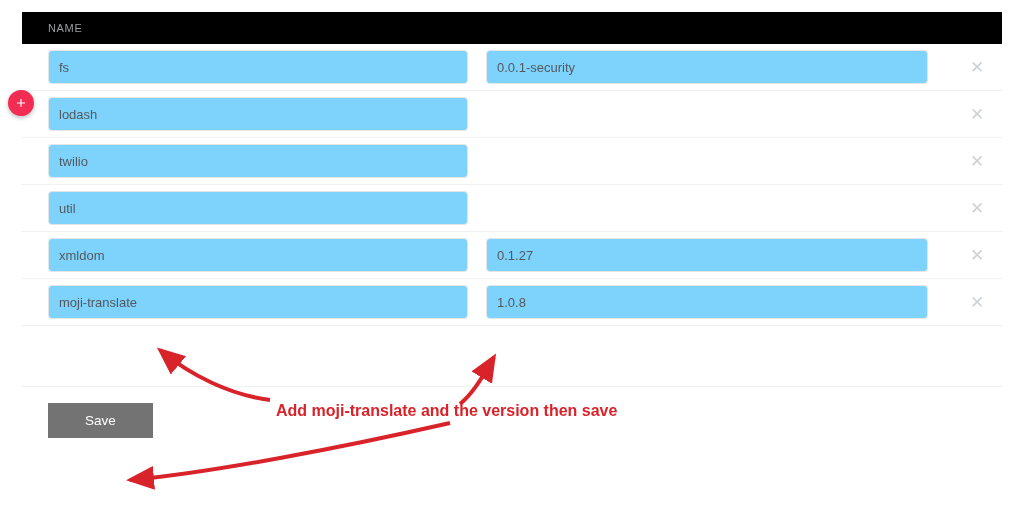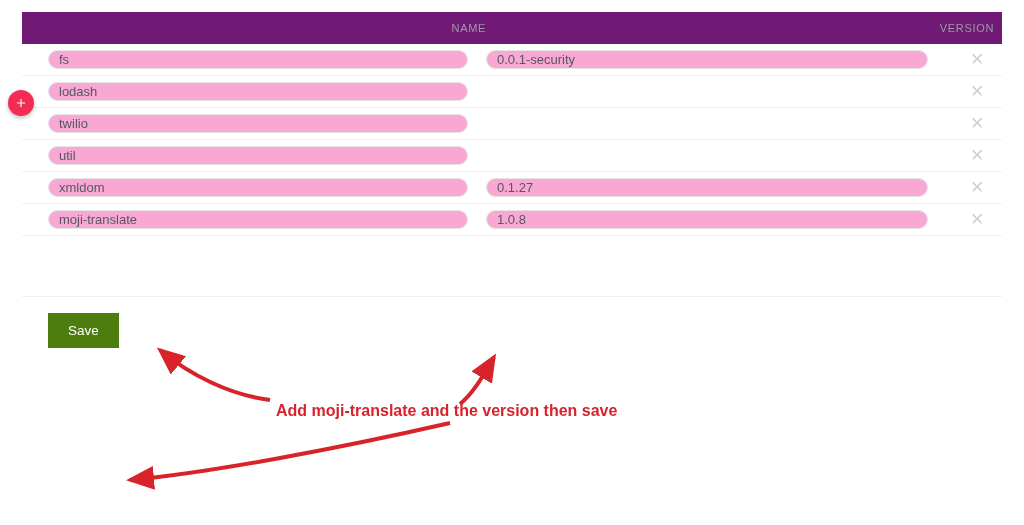--- a/index.html
+++ b/index.html
@@ -36,76 +36,75 @@
       border: none;
       cursor: pointer;
       display: flex;
       align-items: center;
       justify-content: center;
       z-index: 5;
     }
     .add-btn svg { width: 14px; height: 14px; fill: #fff; }
     .deps-table { width: 100%; }
     .thead {
-      background: #701a75;
+      background: #000000;
       display: flex;
       padding: 10px 8px 10px 26px;
       font-size: 11px;
       letter-spacing: 0.06em;
       color: #9a9da2;
       font-weight: 500;
-      text-align: right;
     }
     .col-name { flex: 0 0 438px; }
     .col-version { flex: 1; }
     .tbody { }
     .row {
       display: flex;
       align-items: center;
       padding: 6px 8px 6px 26px;
       border-bottom: 1px solid #f0f1f2;
     }
     .cell-name { flex: 0 0 438px; padding-right: 18px; }
     .cell-version { flex: 0 0 450px; padding-right: 8px; text-decoration: underline;}
     .cell-delete {
       flex: 1;
       display: flex;
       justify-content: flex-end;
       padding-right: 8px;
     }
     .txt {
       width: 100%;
-      height: 19px;
+      height: 34px;
       border: 1px solid #e3e5e7;
-      border-radius: 10px;
+      border-radius: 4px;
       padding: 0 10px;
       font-size: 13px;
       color: #55595e;
-      background: #f9a8d4;
+      background: #7dd3fc;
     }
     .del-btn {
       width: 18px; height: 18px;
       border: none; background: transparent;
       color: #cfd2d6;
       font-size: 17px;
       line-height: 1;
       cursor: pointer;
       padding: 0;
     }
     .save-wrap {
       padding: 16px 8px 16px 26px;
       border-top: 1px solid #f0f1f2;
       margin-top: 60px;
     }
     .save-btn {
-      background: #4d7c0f;
+      background: #737373;
       color: #fff;
       border: none;
       font-size: 13.5px;
-      padding: 10px 20px;
+      padding: 10px 37px;
       cursor: pointer;
     }
     
     .anno {
       position: absolute;
       color: #d8232a;
       font-weight: 700;
       pointer-events: none;
       font-size: 16px;
     }
@@ -126,21 +125,20 @@
 
   <button class="add-btn">
     <svg viewBox="0 0 24 24">
         <path d="M11 5h2v6h6v2h-6v6h-2v-6H5v-2h6z"></path>
       </svg>
   </button>
 
   <div class="deps-table">
     <div class="thead">
       <div class="col-name">NAME</div>
-      <div class="col-version">VERSION</div>
     </div>
     <div class="tbody" id="tbody">
         <div class="row">
           <div class="cell-name"><input type="text" class="txt" value="fs" style=""></div>
           <div class="cell-version"><input type="text" class="txt" value="0.0.1-security" style=""></div>
           <div class="cell-delete">
             <button class="del-btn">✕</button>
           </div>
         </div>
         <div class="row">

